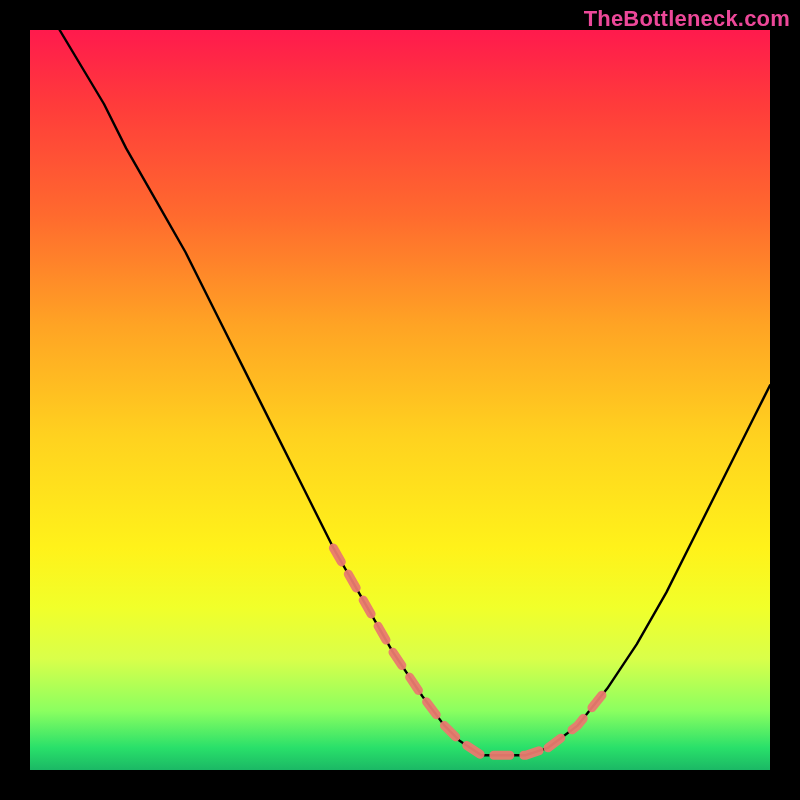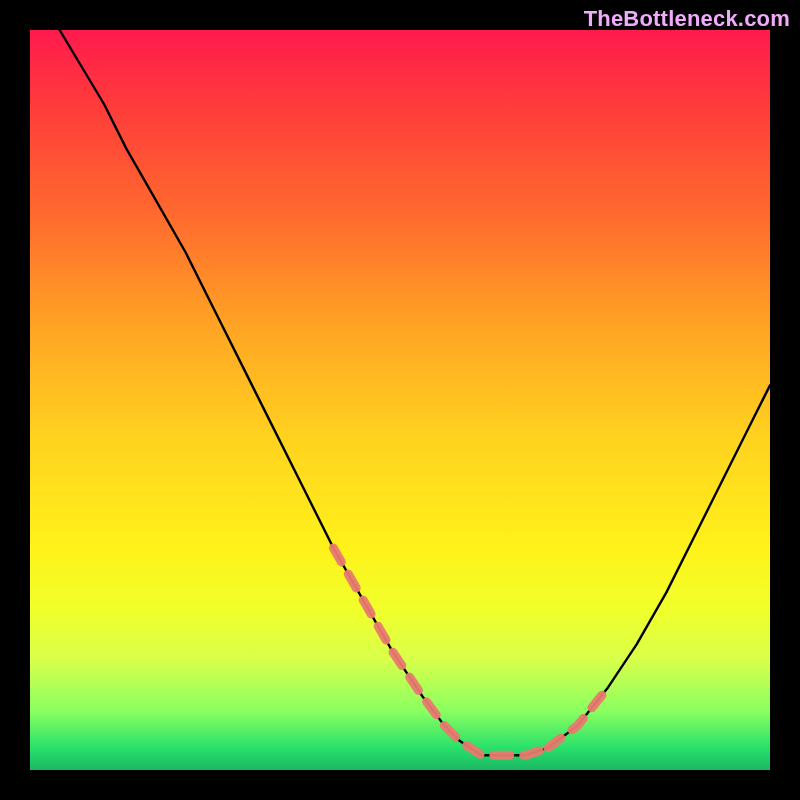--- a/index.html
+++ b/index.html
@@ -36,21 +36,21 @@
     width: 740px;
     height: 740px;
   }
   .watermark {
     position: absolute;
     top: 6px;
     right: 10px;
     font-family: Arial, Helvetica, sans-serif;
     font-size: 22px;
     font-weight: 600;
-    color: #f0abfc;
+    color: #ec4899;
     letter-spacing: 0.2px;
     user-select: none;
   }
 </style>
 </head>
 <body>
 
 <div class="frame">
   <svg class="plot" viewBox="0 0 740 740" preserveAspectRatio="none">
     <g>

